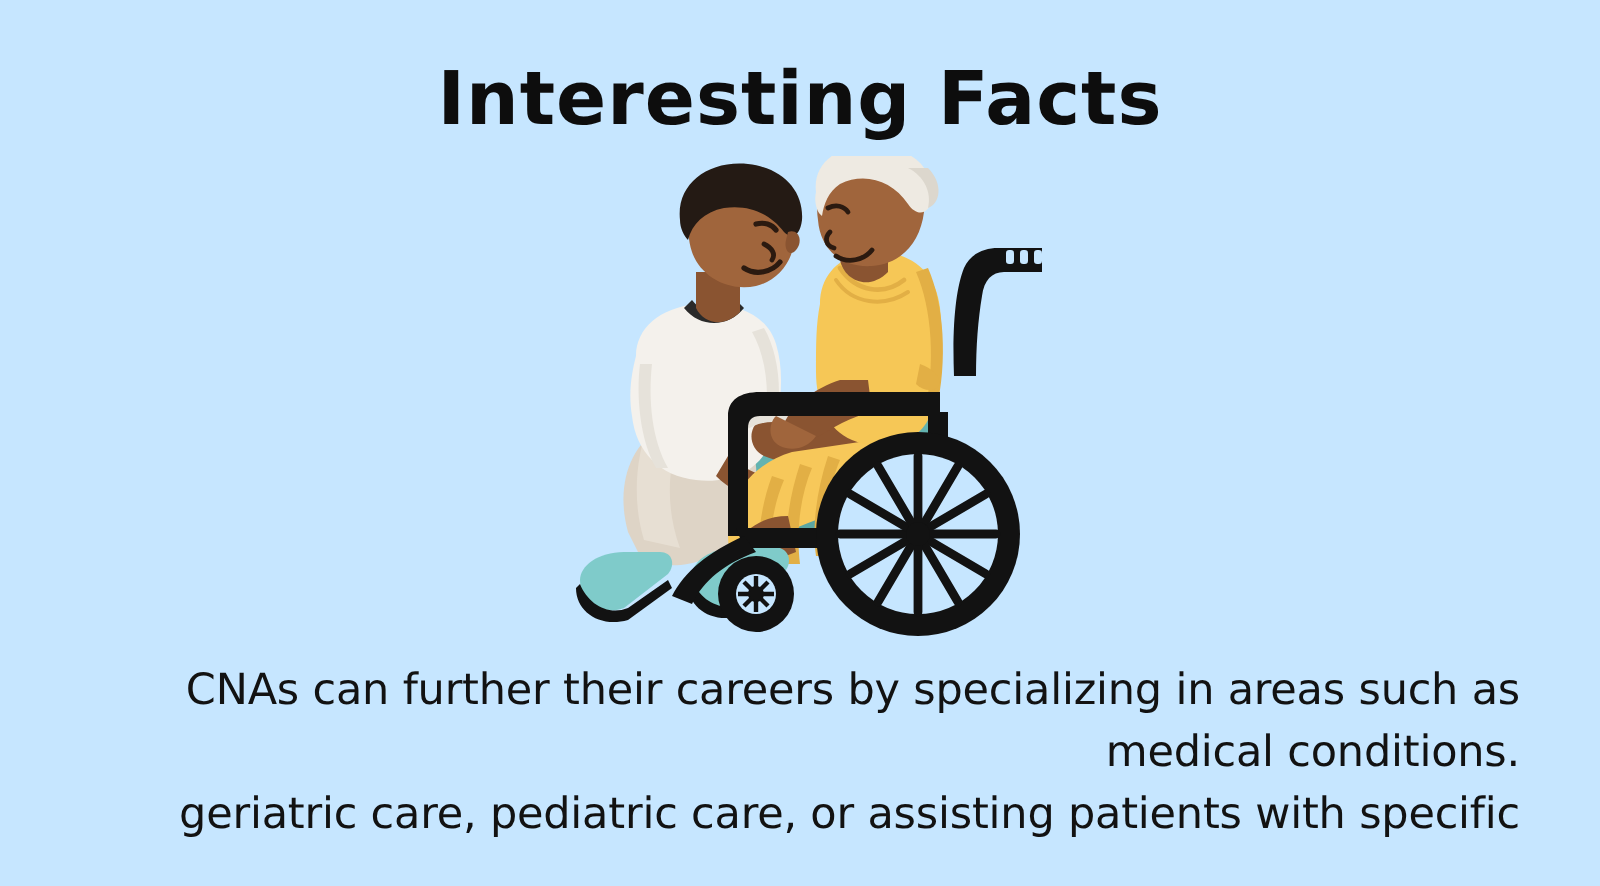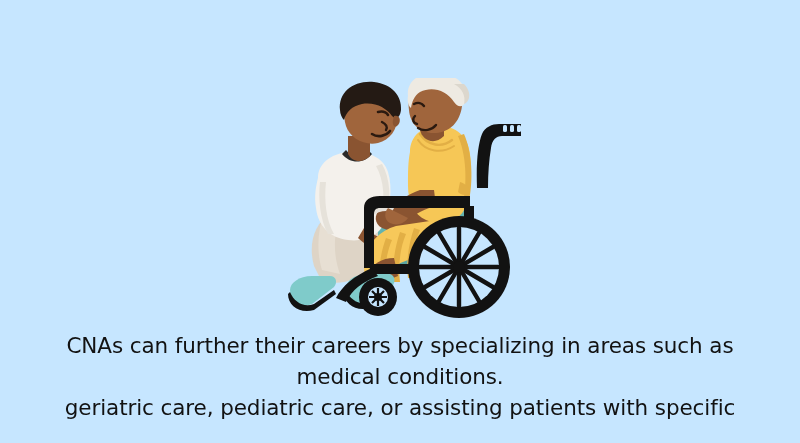--- a/index.html
+++ b/index.html
@@ -53,27 +53,29 @@
     text-align: center;
     font-family: "DejaVu Sans", sans-serif;
     font-size: 21.5px;
     line-height: 31px;
     color: #121212;
     letter-spacing: -0.1px;
   }
   #card-body-text .body-line {
     display: block;
     white-space: nowrap;
+    text-align: right;
   }
 </style>
 </head>
 <body>
 
 <div id="infographic-card" style="background: rgb(198, 230, 255);">
 
+  <div id="card-title" style="color: rgb(13, 13, 13);">Interesting Facts</div>
 
   <div id="illustration-wrap">
     <svg viewBox="0 0 266 242" xmlns="http://www.w3.org/2000/svg" aria-hidden="true">
 
       <g>
         <path d="M209 110 C208 84 210 66 214 56 C217 49 224 46 231 46 L253 46 L253 58 L234 58 C228 58 224 62 223 70 C221 82 220 95 220 110 Z" fill="#121212"></path>
         <rect x="235" y="47" width="4" height="7" rx="1.6" fill="#c6e6ff"></rect>
         <rect x="242" y="47" width="4" height="7" rx="1.6" fill="#c6e6ff"></rect>
         <rect x="249" y="47" width="4" height="7" rx="1.6" fill="#c6e6ff"></rect>
       </g>

